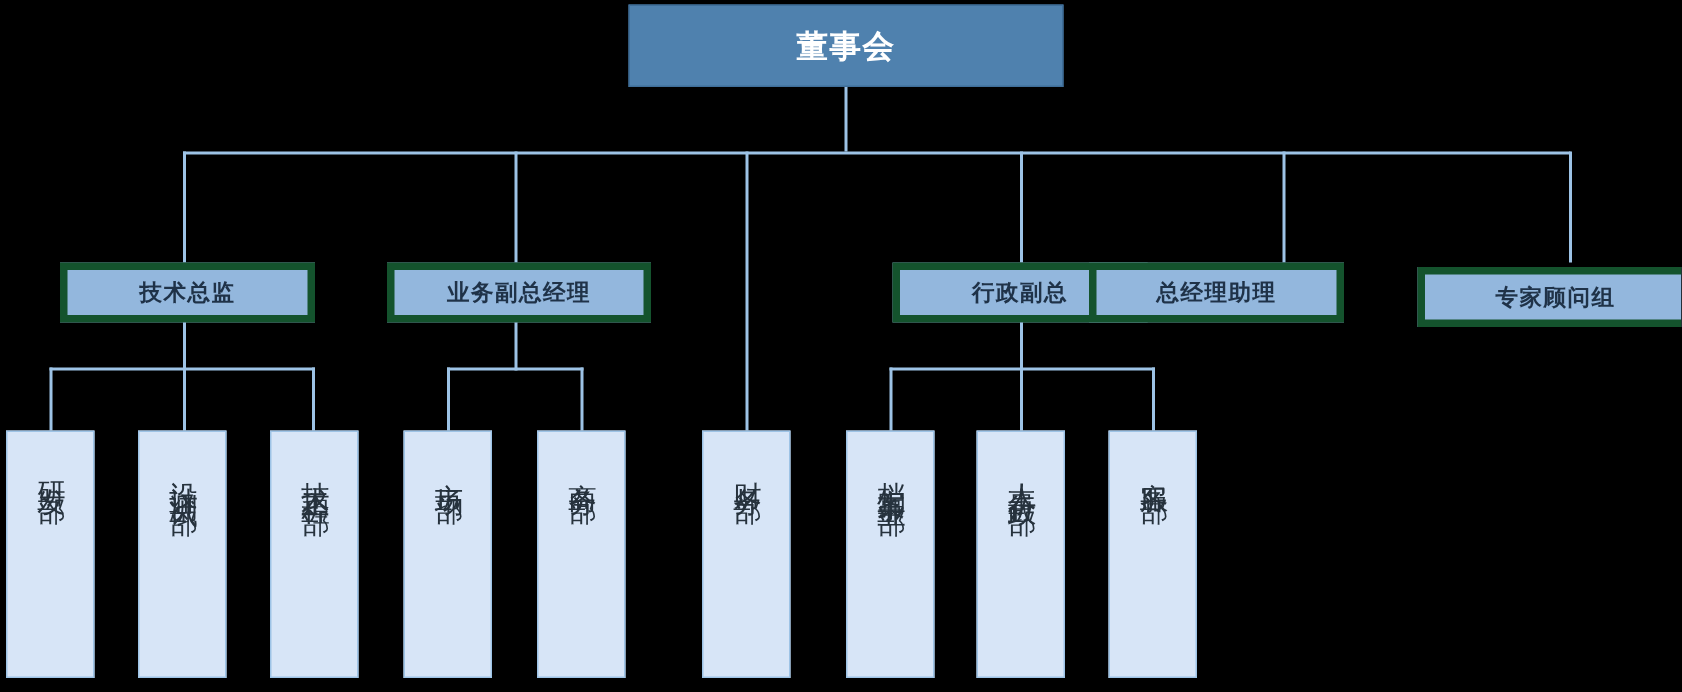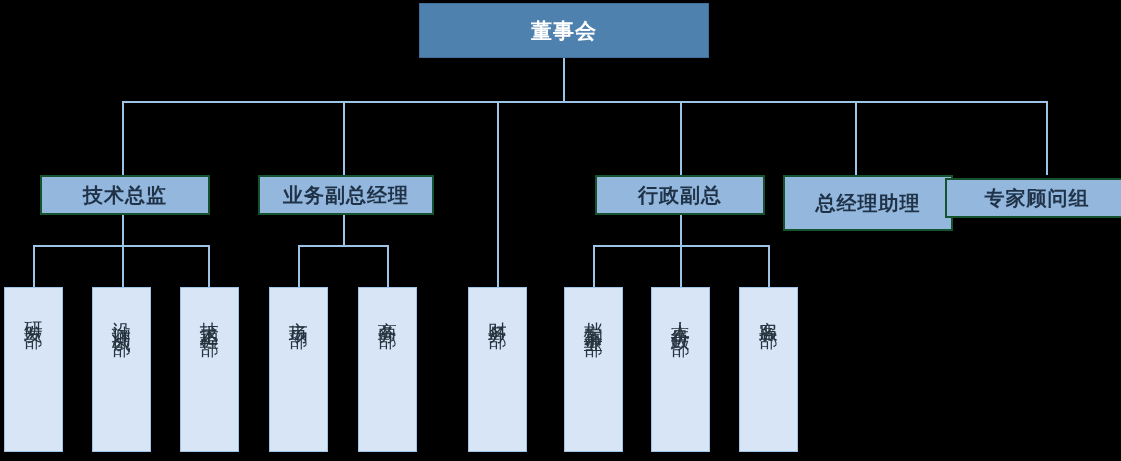--- a/index.html
+++ b/index.html
@@ -37,24 +37,24 @@
   .node.root {
     background: #4f81ae;
     border: 1px solid #3f6e99;
     color: #ffffff;
     font-weight: bold;
     font-size: 21px;
     letter-spacing: 1px;
   }
   .node.mid {
     background: #93b7dd;
-    border: 2px solid #14532d;
+    border: 5px solid #14532d;
     color: #1f3248;
     font-weight: bold;
-    font-size: 20px;
+    font-size: 15px;
     letter-spacing: 1px;
   }
   .node.leaf {
     background: #d7e5f7;
     border: 1px solid #9dc3e6;
     color: #26323d;
     font-weight: normal;
     font-size: 19px;
   }
   .vtext {
@@ -90,21 +90,21 @@
   <div class="conn conn-v" style="left:680px; top:101px; height:74px;"></div>
   <div class="conn conn-v" style="left:855px; top:101px; height:74px;"></div>
   <div class="conn conn-v" style="left:1046px; top:101px; height:74px;"></div>
 
   <div class="node mid" style="left:40px; top:175px; width:170px; height:40px;">技术总监</div>
 
   <div class="node mid" style="left:258px; top:175px; width:176px; height:40px;">业务副总经理</div>
 
   <div class="node mid" style="left:595px; top:175px; width:170px; height:40px;text-align:right;">行政副总</div>
 
-  <div class="node mid" style="left:783px; top:175px; width:170px; height:56px;">总经理助理</div>
+  <div class="node mid" style="left:726px; top:175px; width:170px; height:40px;">总经理助理</div>
 
   <div class="node mid" style="left:945px; top:178px; width:184px; height:40px;">专家顾问组</div>
 
   <div class="conn conn-v" style="left:122px; top:215px; height:32px;"></div>
   <div class="conn conn-h" style="left:33px; top:245px; width:177px;"></div>
   <div class="conn conn-v" style="left:33px; top:245px; height:42px;"></div>
   <div class="conn conn-v" style="left:122px; top:245px; height:42px;"></div>
   <div class="conn conn-v" style="left:208px; top:245px; height:42px;"></div>
 
   <div class="conn conn-v" style="left:343px; top:215px; height:32px;"></div>

